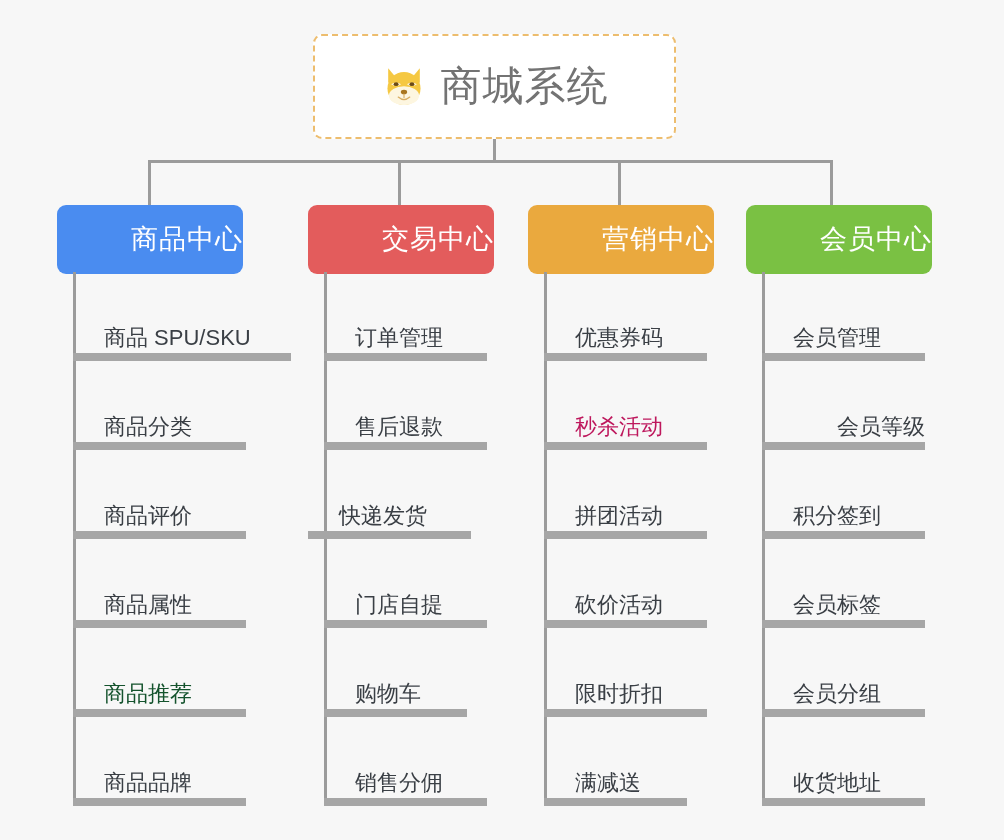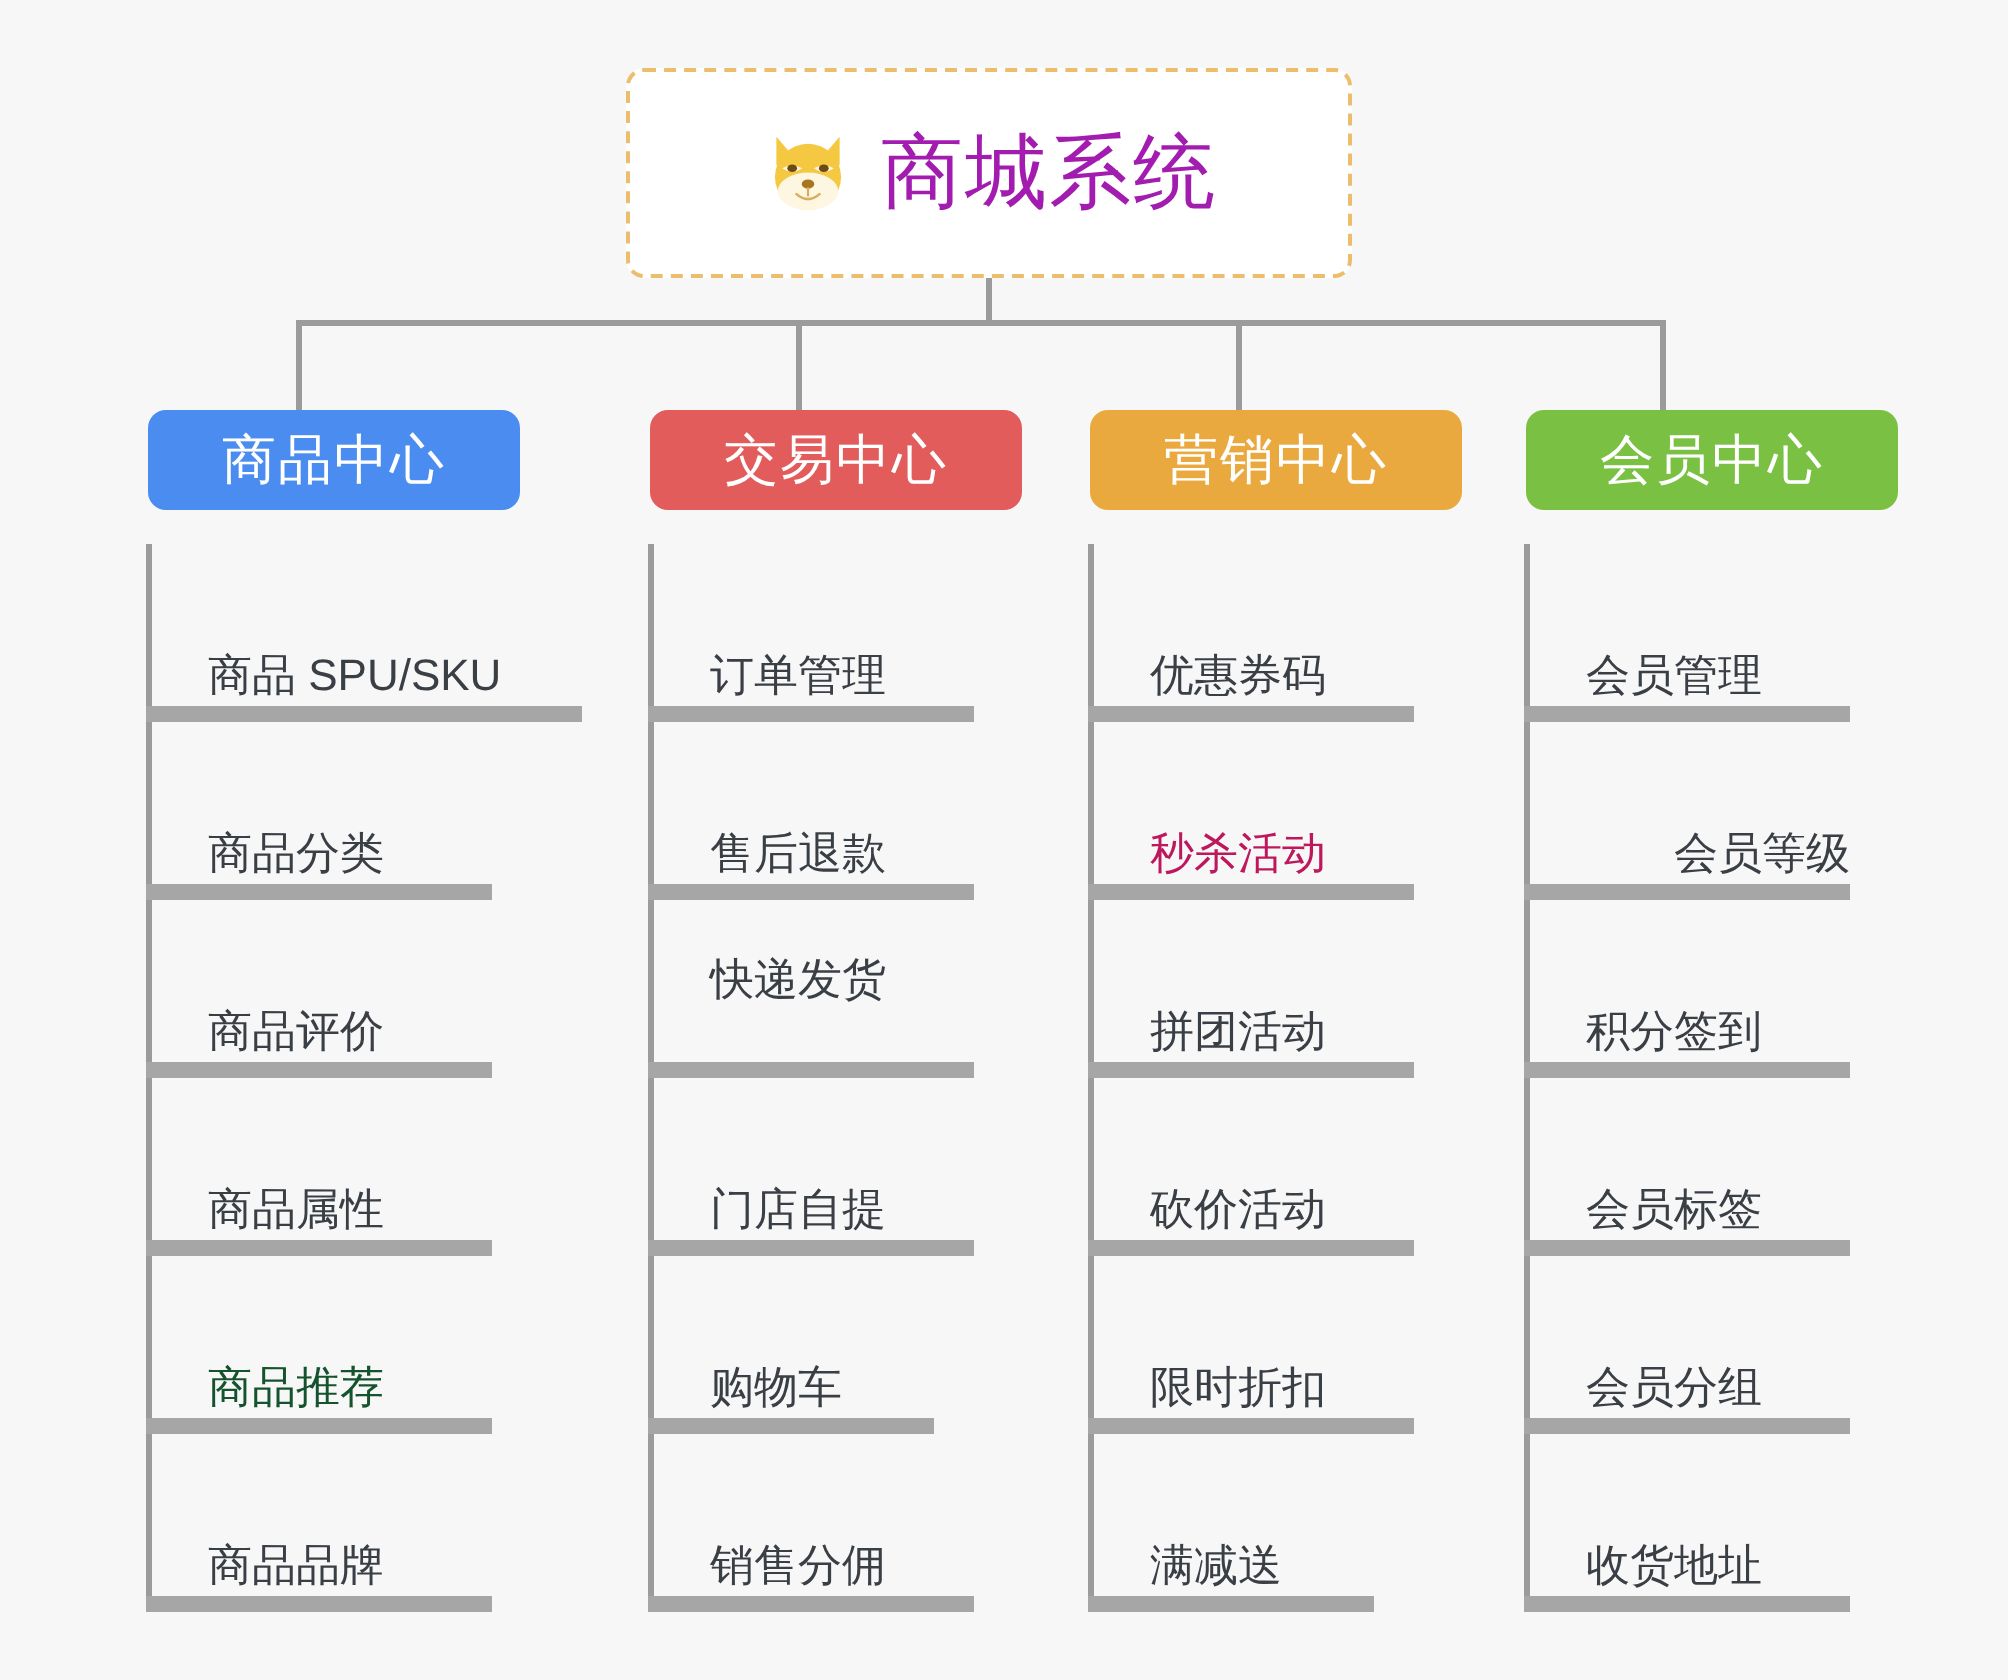--- a/index.html
+++ b/index.html
@@ -60,27 +60,26 @@
 
   
   .column {
     position: absolute;
     top: 205px;
   }
   .cat-box {
     position: absolute;
     top: 0;
     left: 0;
-    height: 50px;
+    height: 69px;
     border-radius: 9px;
     display: flex;
     align-items: center;
-    justify-content: center;
+    justify-content: flex-end;
     box-sizing: border-box;
-    margin-left: 17px;
   }
   .cat-box .cat-label {
     color: #ffffff;
     font-size: 27px;
     letter-spacing: 1px;
     white-space: nowrap;
     line-height: 1;
   }
 
   .spine {
@@ -120,21 +119,21 @@
       <path d="M32 57 A23 23 0 0 0 53 44 L11 44 A23 23 0 0 0 32 57 Z" fill="#fdf6e0"></path>
       <ellipse cx="32" cy="44" rx="21" ry="13" fill="#fdf6e0"></ellipse>
       <path d="M14 28 Q21 24 28 28 Q21 33 14 28 Z" fill="#fdf6e0"></path>
       <path d="M36 28 Q43 24 50 28 Q43 33 36 28 Z" fill="#fdf6e0"></path>
       <ellipse cx="21" cy="28" rx="3.4" ry="2.6" fill="#6b4a16"></ellipse>
       <ellipse cx="43" cy="28" rx="3.4" ry="2.6" fill="#6b4a16"></ellipse>
       <ellipse cx="32" cy="39" rx="4.4" ry="3.2" fill="#a9761f"></ellipse>
       <path d="M24 46 Q32 53 40 46" stroke="#d9ae63" stroke-width="1.8" fill="none" stroke-linecap="round"></path>
       <path d="M32 42 L32 47" stroke="#d9ae63" stroke-width="1.6" stroke-linecap="round"></path>
     </svg>
-    <span class="root-title" style="color: #a21caf;">商城系统</span>
+    <span class="root-title" style="color: #737373;">商城系统</span>
   </div>
 
   <div class="conn conn-v" style="left: 493px; top: 139px; height: 23px; background: rgb(155, 155, 155);"></div>
 
   <div class="conn conn-h" style="left: 149px; top: 160px; width: 683px; background: rgb(155, 155, 155);"></div>
 
   <div class="conn conn-v" style="left: 148px; top: 160px; height: 46px; background: rgb(155, 155, 155);"></div>
   <div class="conn conn-v" style="left: 398px; top: 160px; height: 46px; background: rgb(155, 155, 155);"></div>
   <div class="conn conn-v" style="left: 618px; top: 160px; height: 46px; background: rgb(155, 155, 155);"></div>
   <div class="conn conn-v" style="left: 830px; top: 160px; height: 46px; background: rgb(155, 155, 155);"></div>
@@ -168,21 +167,21 @@
     <div class="cat-box" style="width: 186px; background: rgb(227, 92, 92);">
       <span class="cat-label">交易中心</span>
     </div>
     <div class="spine" style="left: 16px; height: 534px; background: rgb(155, 155, 155);"></div>
     <div class="leaf" style="left: 16px; top: 67px; width: 163px; border-bottom-color: rgb(166, 166, 166);">
         <span class="leaf-label" style="color: rgb(58, 63, 69);">订单管理</span>
       </div>
     <div class="leaf" style="left: 16px; top: 156px; width: 163px; border-bottom-color: rgb(166, 166, 166);">
         <span class="leaf-label" style="color: rgb(58, 63, 69);">售后退款</span>
       </div>
-    <div class="leaf" style="left: 16px; top: 245px; width: 163px; border-bottom-color: rgb(166, 166, 166); align-items: center;">
+    <div class="leaf" style="left: 0; top: 245px; width: 163px; border-bottom-color: rgb(166, 166, 166);">
         <span class="leaf-label" style="color: rgb(58, 63, 69);">快递发货</span>
       </div>
     <div class="leaf" style="left: 16px; top: 334px; width: 163px; border-bottom-color: rgb(166, 166, 166);">
         <span class="leaf-label" style="color: rgb(58, 63, 69);">门店自提</span>
       </div>
     <div class="leaf" style="left: 16px; top: 423px; width: 143px; border-bottom-color: rgb(166, 166, 166);">
         <span class="leaf-label" style="color: rgb(58, 63, 69);">购物车</span>
       </div>
     <div class="leaf" style="left: 16px; top: 512px; width: 163px; border-bottom-color: rgb(166, 166, 166);">
         <span class="leaf-label" style="color: rgb(58, 63, 69);">销售分佣</span>

